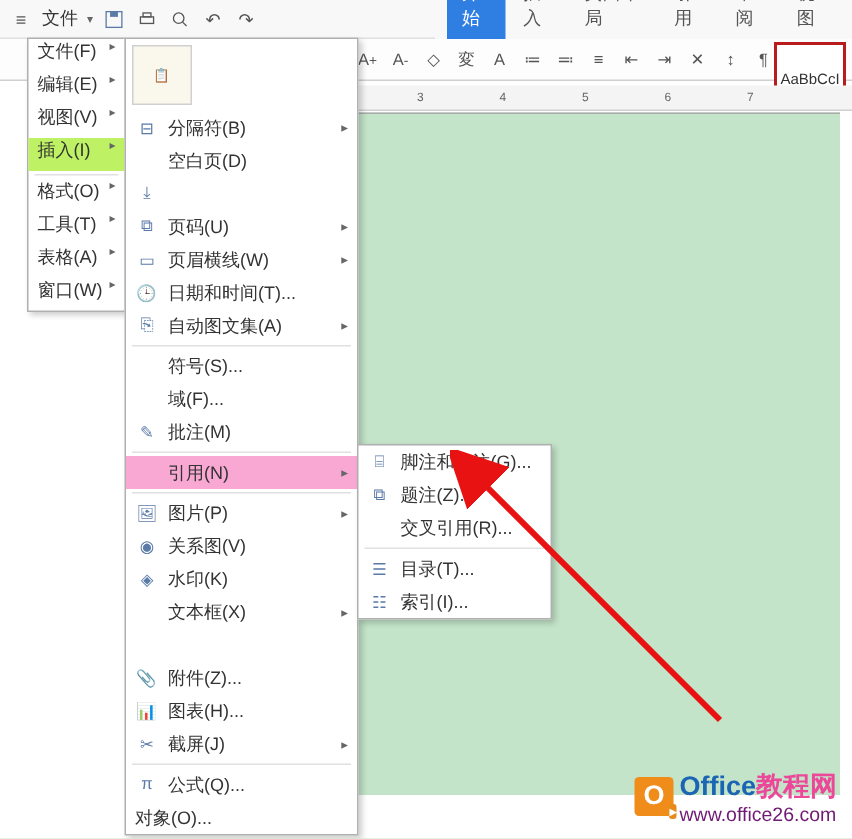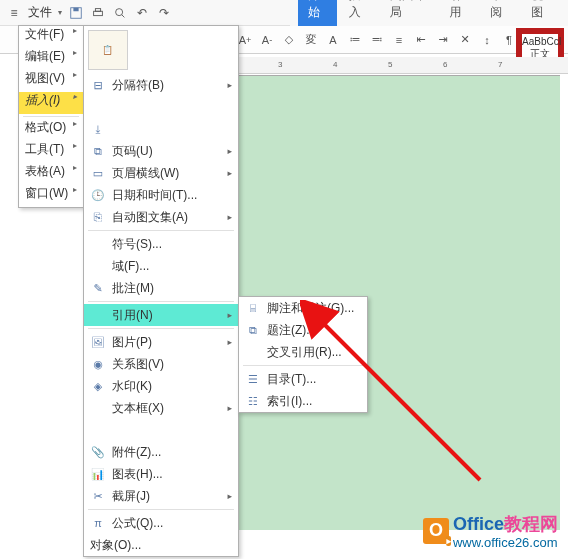--- a/index.html
+++ b/index.html
@@ -6,46 +6,46 @@
 body { width:568px; height:559px; background:#fff; font-size:12px; color:#333; overflow:hidden; position:relative; }
 .topbar { height:26px; background:#f8f8f8; border-bottom:1px solid #e0e0e0; display:flex; align-items:center; padding:0 6px; gap:6px; }
 .topbar .ico { width:16px; height:16px; display:flex; align-items:center; justify-content:center; color:#555; }
 .tabs { height:26px; background:#f8f8f8; display:flex; align-items:flex-end; padding:0 8px; gap:2px; }
 .tab { padding:5px 10px; font-size:12px; color:#555; border-radius:3px 3px 0 0; }
 .tab.active { background:#2f7ee2; color:#fff; }
 .ribbon { height:28px; background:#fdfdfd; border-bottom:1px solid #d0d0d0; display:flex; align-items:center; padding-left:80px; gap:4px; position:relative; }
 .ribbon .fontbox { width:70px; height:18px; border:1px solid #ccc; font-size:11px; padding:0 3px; display:flex; align-items:center; justify-content:space-between; }
 .ribbon .szbox { width:50px; height:18px; border:1px solid #ccc; font-size:11px; padding:0 3px; display:flex; align-items:center; justify-content:space-between; }
 .ribbon .btn { width:18px; height:18px; display:flex; align-items:center; justify-content:center; color:#555; font-size:11px; }
-.ribbon .stylebox { position:absolute; right:4px; top:2px; width:48px; height:38px; border:6px solid #b91c1c; background:#fff; font-size:10px; text-align:center; line-height:1.2; padding-top:2px;}
+.ribbon .stylebox { position:absolute; right:4px; top:2px; width:48px; height:38px; border:2px solid #b91c1c; background:#fff; font-size:10px; text-align:center; line-height:1.2; padding-top:18px;}
 .ruler { height:17px; background:#f4f4f4; border-bottom:1px solid #d0d0d0; position:relative; font-size:8px; color:#666; margin-left:103px;}
 .ruler .tick { position:absolute; top:3px; }
 .canvas { position:absolute; left:180px; top:75px; width:380px; height:455px; background:#c3e4c9; border-top:1px solid #aaa; border-left:1px solid #aaa;}
 .vertruler { position:absolute; left:164px; top:75px; width:16px; height:455px; background:#f4f4f4; border-right:1px solid #d0d0d0;}
 .menu1 { position:absolute; left:18px; top:25px; width:66px; background:#fff; border:1px solid #b0b0b0; box-shadow:2px 2px 4px rgba(0,0,0,.2); z-index:5;}
 .menu1 .mi { height:22px; display:flex; align-items:flex-start; justify-content:space-between; padding:0 6px; font-size:12px; }
-.menu1 .mi:hover,.menu1 .mi.sel { background:#fde047;font-style:italic; }
+.menu1 .mi:hover,.menu1 .mi.sel { background:#bef264; }
 .menu1 .sep { height:1px; background:#e0e0e0; margin:2px 4px; }
 .menu2 { position:absolute; left:83px; top:25px; width:156px; background:#fff; border:1px solid #b0b0b0; box-shadow:2px 2px 4px rgba(0,0,0,.2); z-index:6; padding-top:48px;}
 .menu2 .topblock { position:absolute; top:4px; left:4px; width:40px; height:40px; border:1px solid #d0d0d0; background:#faf7ec; display:flex; flex-direction:column; align-items:center; justify-content:center; font-size:9px;}
 .menu2 .mi { height:22px; display:flex; align-items:center; padding:0 6px; gap:6px; font-size:12px; }
-.menu2 .mi:hover,.menu2 .mi.sel { background:#5eead4; }
+.menu2 .mi:hover,.menu2 .mi.sel { background:#f9a8d4; }
 .menu2 .ic { width:16px; height:16px; display:flex; align-items:center; justify-content:center; color:#5a7aa8; font-size:11px;}
 .menu2 .lbl { flex:1; }
 .menu2 .arr { color:#666; font-size:9px; }
 .menu2 .sep { height:1px; background:#e0e0e0; margin:2px 4px; }
 .menu3 { position:absolute; left:238px; top:296px; width:130px; background:#fff; border:1px solid #b0b0b0; box-shadow:2px 2px 4px rgba(0,0,0,.2); z-index:7;}
 .menu3 .mi { height:22px; display:flex; align-items:center; padding:0 6px; gap:6px; font-size:12px; }
 .menu3 .ic { width:16px; height:16px; display:flex; align-items:center; justify-content:center; color:#5a7aa8; font-size:11px;}
 .menu3 .sep { height:1px; background:#e0e0e0; margin:2px 4px; }
 .arrow-red { position:absolute; z-index:10; pointer-events:none; }
 .watermark { position:absolute; right:10px; bottom:10px; font-size:18px; font-weight:bold; display:flex; align-items:center; gap:4px; z-index:20;}
 .watermark .o { background:#f08c1a; color:#fff; width:26px; height:26px; border-radius:3px; display:flex; align-items:center; justify-content:center; font-size:18px; position:relative;}
 .watermark .t1 { color:#1a66b3; }
-.watermark .t2 { color:#0369a1; font-size:13px; font-weight:normal; display:block; line-height:1;}
+.watermark .t2 { color:#701a75; font-size:13px; font-weight:normal; display:block; line-height:1;}
 .chev { font-size:8px; color:#666; }
 svg.ico-svg { width:14px; height:14px; }
 </style>
 </head>
 <body>
 
 <div class="topbar">
   <span class="ico">≡</span>
   <span>文件</span>
   <span class="chev">▾</span>
@@ -165,20 +165,21 @@
   <div class="topblock">
       <span>📋</span>
     </div>
   <div class="mi">
       <span class="ic">⊟</span>
       <span class="lbl">分隔符(B)</span>
       <span class="arr">▸</span>
     </div>
   <div class="mi">
       <span class="ic"></span>
+      <span class="lbl">空白页(D)</span>
     </div>
   <div class="mi">
       <span class="ic">⤓</span>
     </div>
   <div class="mi">
       <span class="ic">⧉</span>
       <span class="lbl">页码(U)</span>
       <span class="arr">▸</span>
     </div>
   <div class="mi">

